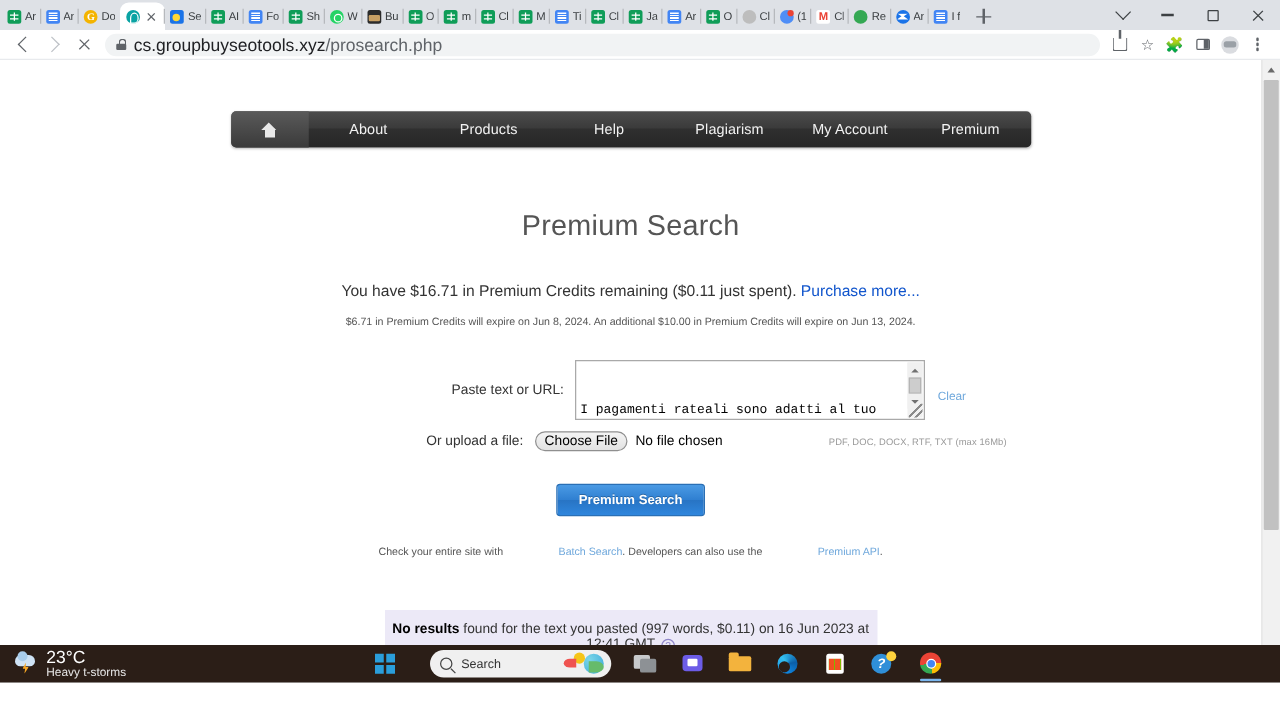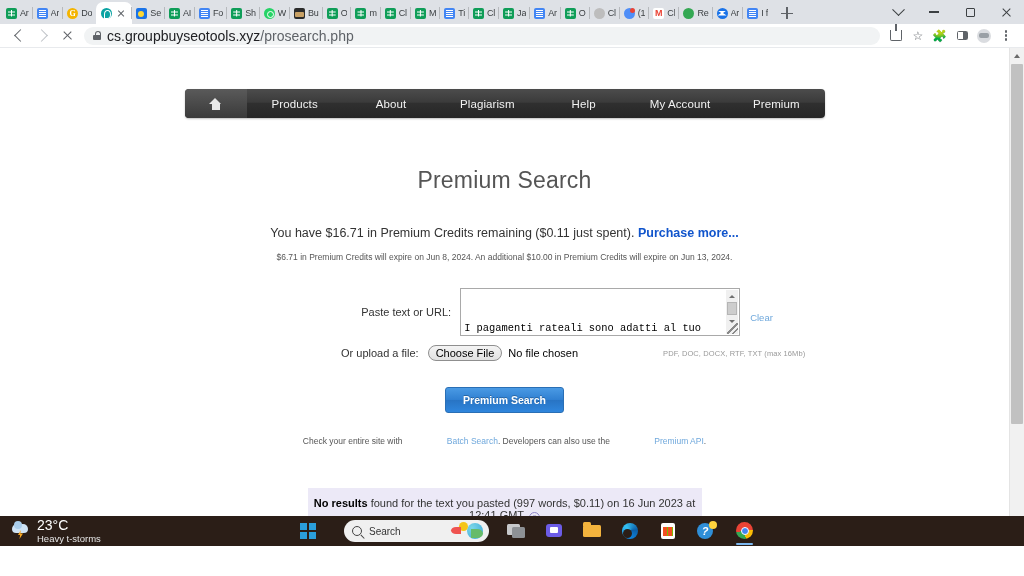--- a/index.html
+++ b/index.html
@@ -197,21 +197,21 @@
     content: ""; position: absolute; left: 2.5px; top: 5.5px; width: 8px; height: 6.5px; background: #e8e8e8;
   }
 
   .h1 {
     text-align: center; font-size: 23px; color: #555; font-weight: 400;
     margin-top: 49px; letter-spacing: 0.2px;
   }
   .credits {
     text-align: center; font-size: 12.5px; color: #333; margin-top: 32px;
   }
-  .credits a { color: #1155cc; font-weight: bold; text-decoration: none; }
+  .credits a { color: #1155cc; font-weight: normal; text-decoration: none; }
   .expire {
     text-align: center; font-size: 8.5px; color: #555; margin-top: 12px;
   }
 
   .form { margin-top: 26px; }
   .formrow { display: flex; align-items: flex-start; justify-content: center; }
   .formlabel {
     width: 224px; text-align: right; padding-right: 9px; font-size: 11px; color: #333;
     padding-top: 18px;
   }
@@ -513,24 +513,24 @@
   </div>
 
   <div class="viewport">
     <div class="page">
       <div class="content">
 
         <div class="sitenav">
           <div class="navitem home">
               <span class="home-icon"></span>
             </div>
+          <div class="navitem">About</div>
           <div class="navitem">Products</div>
-          <div class="navitem">About</div>
+          <div class="navitem">Help</div>
           <div class="navitem">Plagiarism</div>
-          <div class="navitem">Help</div>
           <div class="navitem">My Account</div>
           <div class="navitem">Premium</div>
         </div>
 
         <div class="h1">Premium Search</div>
 
         <div class="credits">
           <span>You have $16.71 in Premium Credits remaining ($0.11 just spent). </span><a href="#">Purchase more...</a>
         </div>
 

